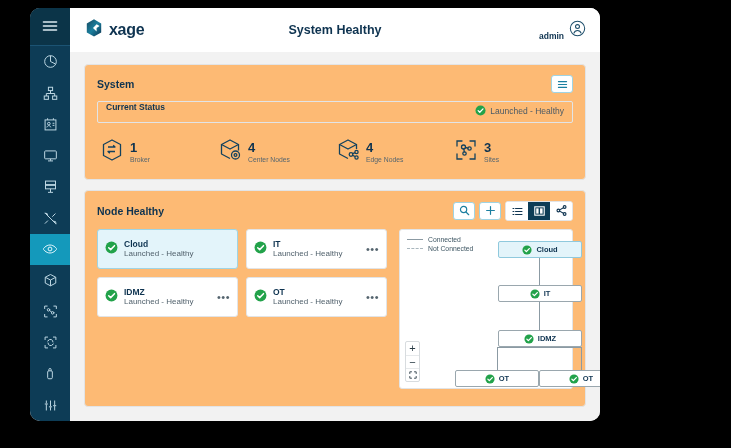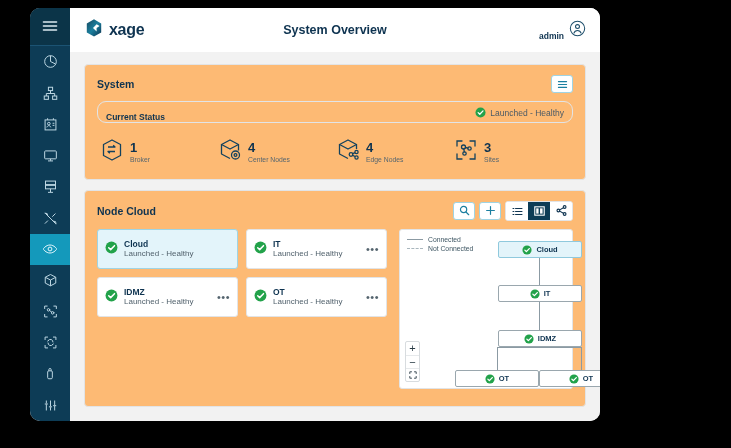--- a/index.html
+++ b/index.html
@@ -100,23 +100,23 @@
     width: 22px; height: 18px;
     border: 1px solid #9fd4e4; border-radius: 3px;
     background: #fff;
     display: flex; align-items: center; justify-content: center;
     color: #1b7fa0;
   }
 
   
   .status-row {
     border: 1px solid #e2e4e6;
-    border-radius: 9px;
+    border-radius: 2px;
     height: 22px;
-    display: flex; align-items: flex-end;
+    display: flex; align-items: flex-start;
     padding: 0 8px;
     margin-bottom: 8px;
   }
   .status-label { font-size: 8.5px; font-weight: bold; color: #0e3350; }
   .status-right {
     margin-left: auto; display: flex; align-items: center; gap: 4px;
   }
   .status-text { font-size: 8.5px; color: #4a5a66; }
 
   
@@ -368,21 +368,21 @@
                   <stop offset="0.5" stop-color="#1b7f9e"></stop>
                   <stop offset="1" stop-color="#0d3350"></stop>
                 </linearGradient>
               </defs>
               <path d="M10 1.3l7.2 4.2v8.9L10 18.6 2.8 14.4V5.5z" fill="url(#xg)"></path>
               <path d="M12.6 6.2L9 9.9l3.6 3.7V10l3-1.9z" fill="#ffffff"></path>
             </svg>
           </span>
           <span class="brand-text">xage</span>
         </div>
-        <div class="page-title">System Overview</div>
+        <div class="page-title">System Healthy</div>
         <div class="topbar-right">
           <span class="admin-label">admin</span>
           <span>
             <svg width="17" height="17" viewBox="0 0 18 18" fill="none" stroke="#1f4f6b" stroke-width="1.1">
               <circle cx="9" cy="9" r="7.6"></circle>
               <circle cx="9" cy="7" r="2.1"></circle>
               <path d="M5.1 14.2c.7-2.1 2.2-3.1 3.9-3.1s3.2 1 3.9 3.1"></path>
             </svg>
           </span>
         </div>
@@ -481,21 +481,21 @@
                 <span class="stat-cap">Sites</span>
               </span>
             </div>
 
           </div>
         </div>
 
         <div class="panel" style="flex:1; display:flex; flex-direction:column;">
 
           <div class="ng-head">
-            <div class="ng-title">Node Cloud</div>
+            <div class="ng-title">Node Healthy</div>
             <div class="ng-tools">
 
               <div class="icon-btn-outline">
                 <span>
                   <svg width="11" height="11" viewBox="0 0 12 12" fill="none" stroke="#1b7fa0" stroke-width="1.3" stroke-linecap="round">
                     <circle cx="5" cy="5" r="3.4"></circle>
                       <line x1="7.6" y1="7.6" x2="10.6" y2="10.6"></line>
                   </svg>
                 </span>
               </div>

